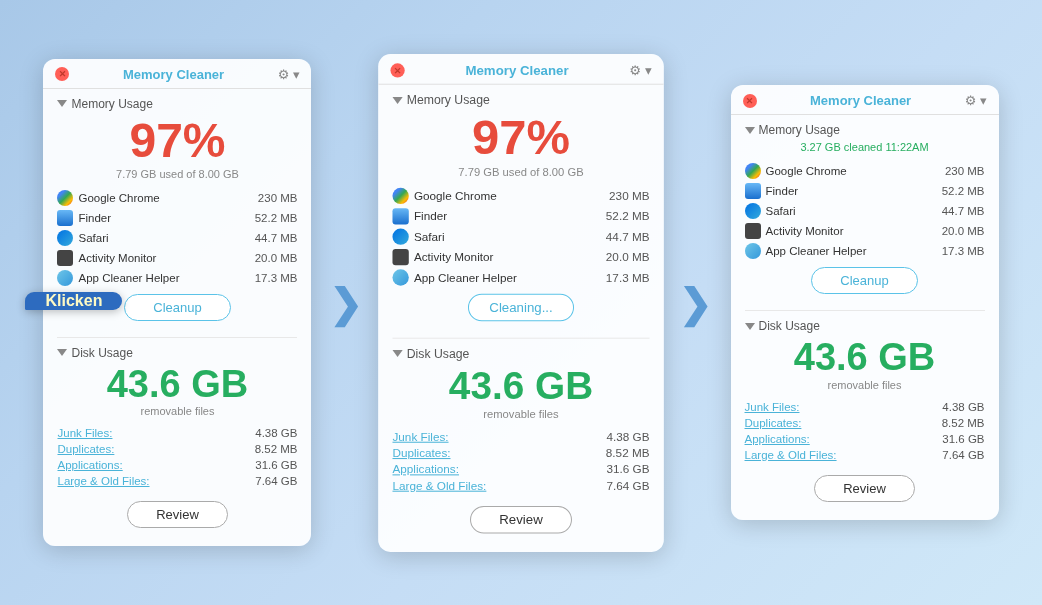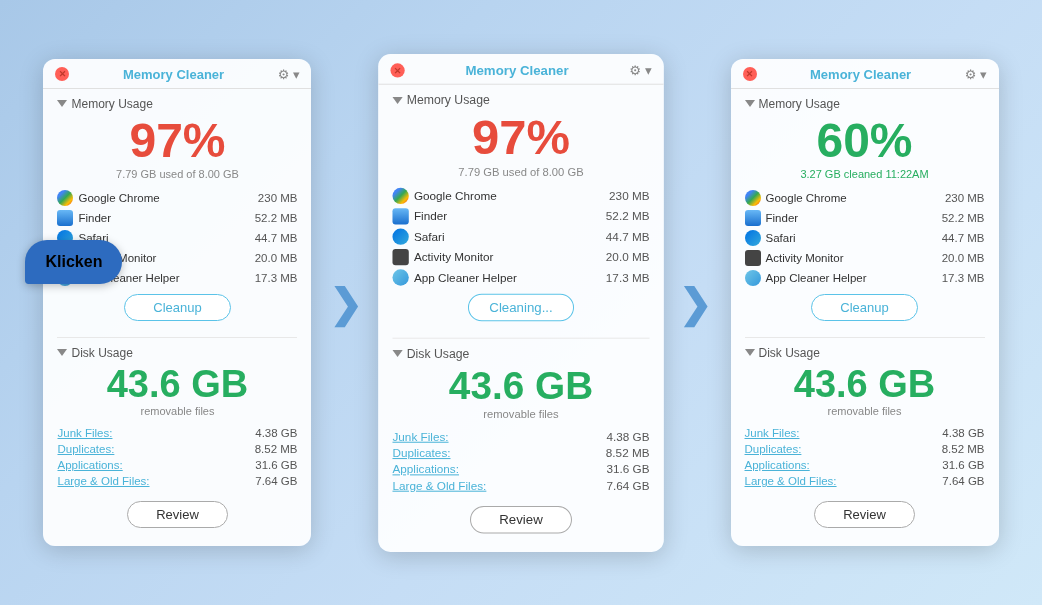--- a/index.html
+++ b/index.html
@@ -232,27 +232,27 @@
       color: #5b9bd5;
       font-size: 40px;
       font-weight: 900;
       user-select: none;
     }
 
     
     .klicken-bubble {
       position: absolute;
       left: -18px;
-      bottom: 262px;
+      bottom: 236px;
       background: #2d6bbf;
-      color: #000000;
+      color: #fef9c3;
       font-size: 16px;
       font-weight: 700;
       border-radius: 24px 24px 24px 4px;
-      padding: 13px 20px;
+      padding: 0 20px;
       white-space: nowrap;
       box-shadow: 0 2px 8px rgba(0,0,0,0.25);
       z-index: 10;
     }
 
     .left-panel-wrapper {
       position: relative;
     }
 
     
@@ -481,21 +481,20 @@
       <button class="close-btn">✕</button>
       <span class="panel-title">Memory Cleaner</span>
       <button class="gear-btn">⚙ ▾</button>
     </div>
 
     <div class="section">
       <div class="section-header">
         <span class="triangle-down"></span>
         <span>Memory Usage</span>
       </div>
-      <div class="memory-percent memory-percent-green">60%</div>
       <div class="memory-usage-sub memory-usage-sub-green">3.27 GB cleaned 11:22AM</div>
 
       <div>
         <div class="app-row">
           <div class="app-row-left">
             <span class="app-icon app-icon-chrome"></span>
             <span>Google Chrome</span>
           </div>
           <span class="app-row-right">230 MB</span>
         </div>

